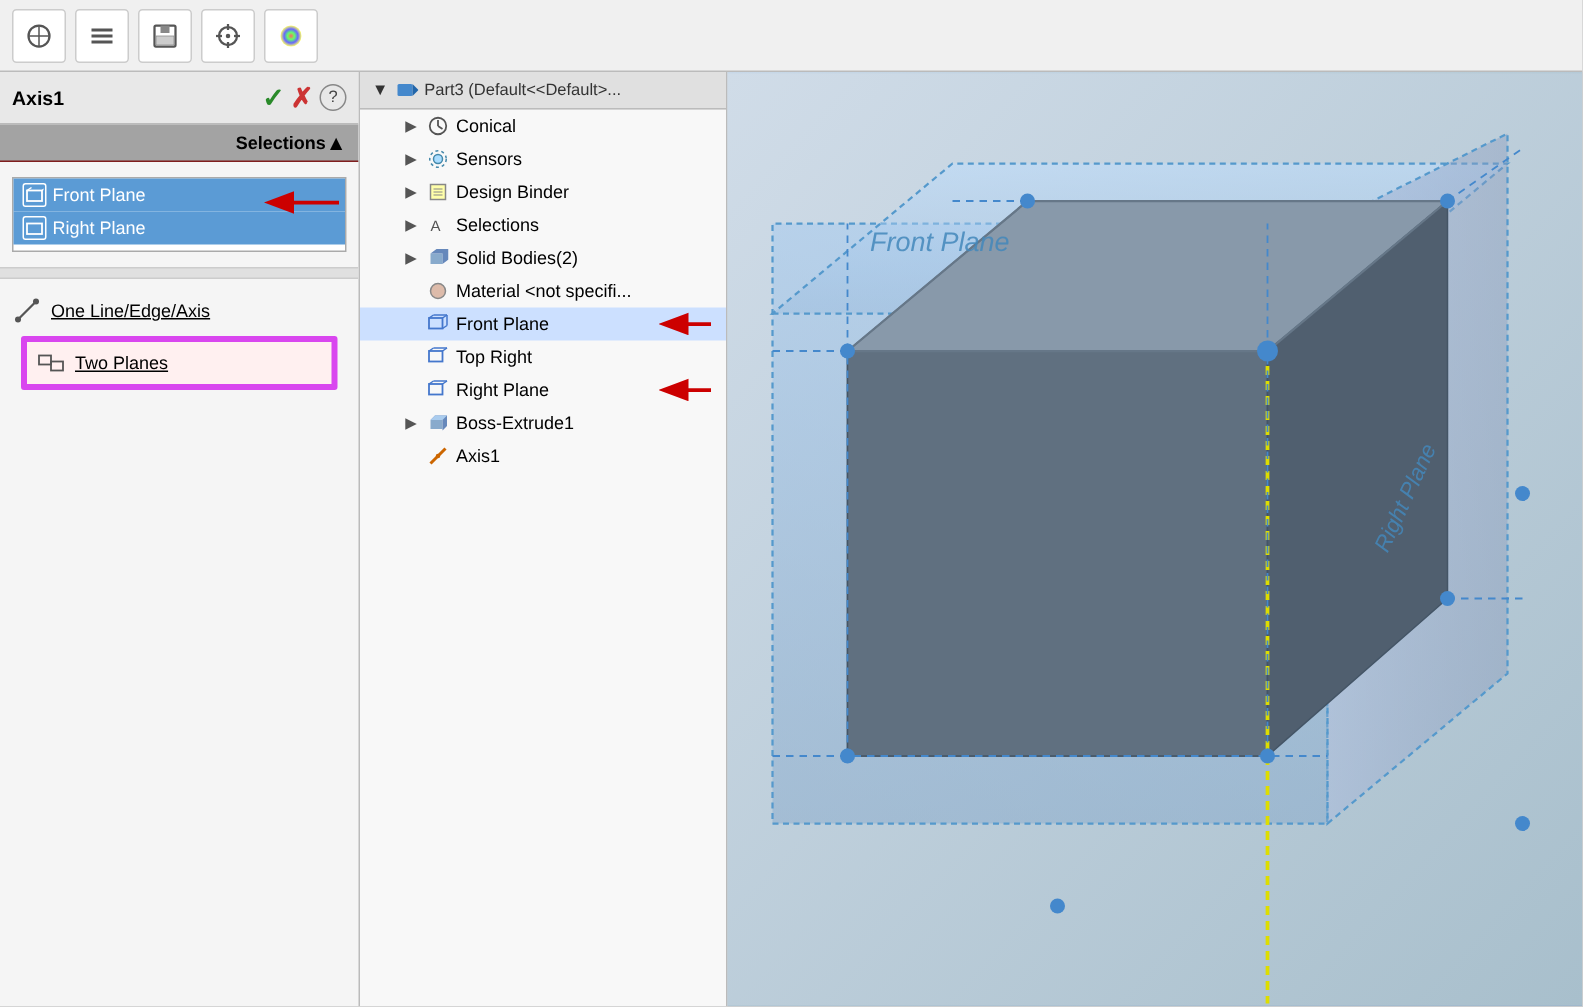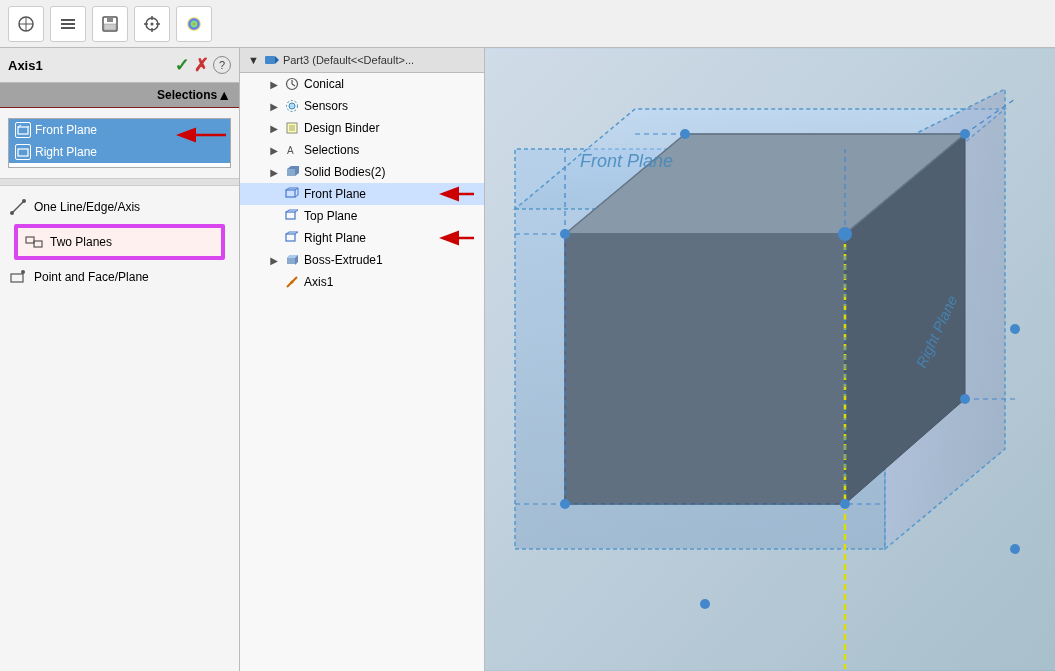--- a/index.html
+++ b/index.html
@@ -124,20 +124,21 @@
     }
 
     
     .method-item {
       padding: 5px 8px;
       display: flex;
       align-items: center;
       gap: 6px;
       cursor: pointer;
       border-radius: 2px;
+      text-decoration: underline;
     }
     .method-item.active {
       border: 1px solid #cc0000;
       background: #fff0f0;
     }
     .method-icon {
       width: 20px; height: 20px;
       display: flex; align-items: center; justify-content: center;
       flex-shrink: 0;
     }
@@ -323,29 +324,20 @@
           <svg width="18" height="18" viewBox="0 0 18 18">
             <rect x="1" y="4" width="8" height="6" fill="none" stroke="#555" stroke-width="1.2"></rect>
             <rect x="9" y="8" width="8" height="6" fill="none" stroke="#555" stroke-width="1.2"></rect>
           </svg>
         </div>
         <span>Two Planes</span>
       </div>
 
 
 
-      <div class="method-item">
-        <div class="method-icon">
-          <svg width="18" height="18" viewBox="0 0 18 18">
-            <rect x="2" y="6" width="12" height="8" fill="none" stroke="#555" stroke-width="1.2"></rect>
-            <circle cx="14" cy="4" r="2" fill="#555"></circle>
-          </svg>
-        </div>
-        <span>Point and Face/Plane</span>
-      </div>
     </div>
 
   </div>
 
   <div class="tree-panel">
 
     <div class="tree-header">
       <span>▼</span>
       <svg width="16" height="16" viewBox="0 0 16 16">
         <rect x="2" y="4" width="10" height="8" fill="#4488cc" rx="1"></rect>
@@ -404,20 +396,29 @@
       <span class="tree-expand">▶</span>
       <div class="tree-icon">
         <svg width="14" height="14" viewBox="0 0 14 14">
           <rect x="2" y="4" width="8" height="7" fill="#88aacc"></rect>
           <polygon points="2,4 6,1 14,1 14,8 10,11 10,4" fill="#6688bb"></polygon>
         </svg>
       </div>
       <span class="tree-text">Solid Bodies(2)</span>
     </div>
 
+    <div class="tree-item sub">
+      <span class="tree-expand"> </span>
+      <div class="tree-icon">
+        <svg width="14" height="14" viewBox="0 0 14 14">
+          <circle cx="7" cy="7" r="5" fill="#ddbbaa" stroke="#888" stroke-width="1"></circle>
+        </svg>
+      </div>
+      <span class="tree-text">Material &lt;not specifi...</span>
+    </div>
 
     <div class="tree-item sub highlighted" style="background:#cce0ff;">
       <span class="tree-expand"> </span>
       <div class="tree-icon">
         <svg width="14" height="14" viewBox="0 0 14 14">
           <rect x="1" y="3" width="9" height="7" fill="none" stroke="#4477cc" stroke-width="1.2"></rect>
           <line x1="1" y1="3" x2="4" y2="1" stroke="#4477cc" stroke-width="1"></line>
           <line x1="10" y1="3" x2="13" y2="1" stroke="#4477cc" stroke-width="1"></line>
           <line x1="10" y1="10" x2="13" y2="8" stroke="#4477cc" stroke-width="1"></line>
           <line x1="4" y1="1" x2="13" y2="1" stroke="#4477cc" stroke-width="1"></line>
@@ -438,21 +439,21 @@
     <div class="tree-item sub">
       <span class="tree-expand"> </span>
       <div class="tree-icon">
         <svg width="14" height="14" viewBox="0 0 14 14">
           <rect x="1" y="3" width="9" height="7" fill="none" stroke="#4477cc" stroke-width="1.2"></rect>
           <line x1="1" y1="3" x2="4" y2="1" stroke="#4477cc" stroke-width="1"></line>
           <line x1="10" y1="3" x2="13" y2="1" stroke="#4477cc" stroke-width="1"></line>
           <line x1="4" y1="1" x2="13" y2="1" stroke="#4477cc" stroke-width="1"></line>
         </svg>
       </div>
-      <span class="tree-text">Top Plane</span>
+      <span class="tree-text">Top Right</span>
     </div>
 
     <div class="tree-item sub">
       <span class="tree-expand"> </span>
       <div class="tree-icon">
         <svg width="14" height="14" viewBox="0 0 14 14">
           <rect x="1" y="3" width="9" height="7" fill="none" stroke="#4477cc" stroke-width="1.2"></rect>
           <line x1="1" y1="3" x2="4" y2="1" stroke="#4477cc" stroke-width="1"></line>
           <line x1="10" y1="3" x2="13" y2="1" stroke="#4477cc" stroke-width="1"></line>
           <line x1="4" y1="1" x2="13" y2="1" stroke="#4477cc" stroke-width="1"></line>

